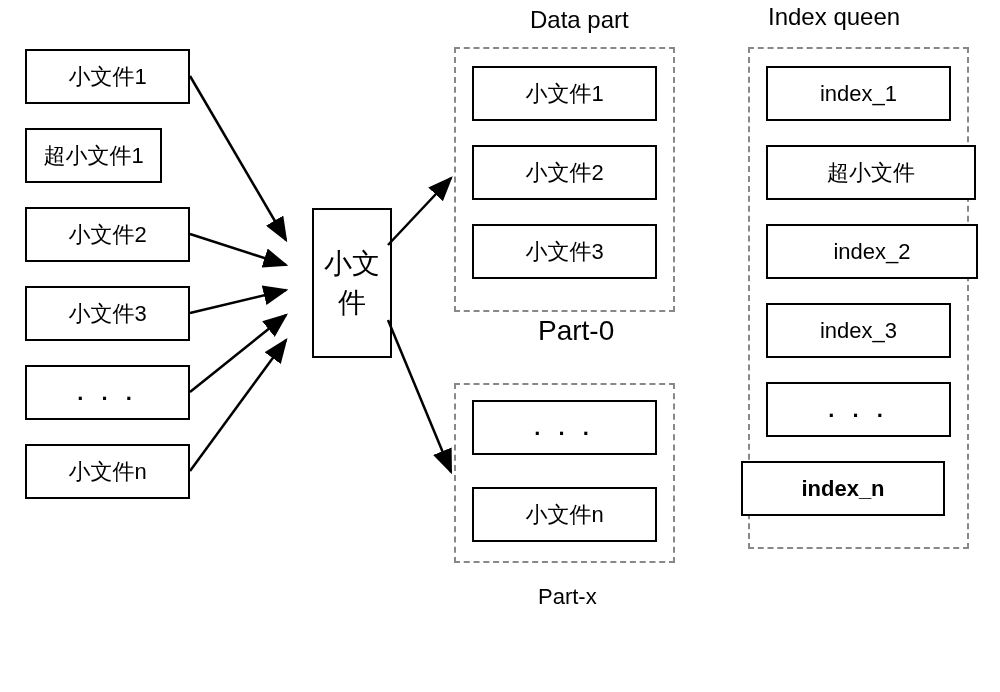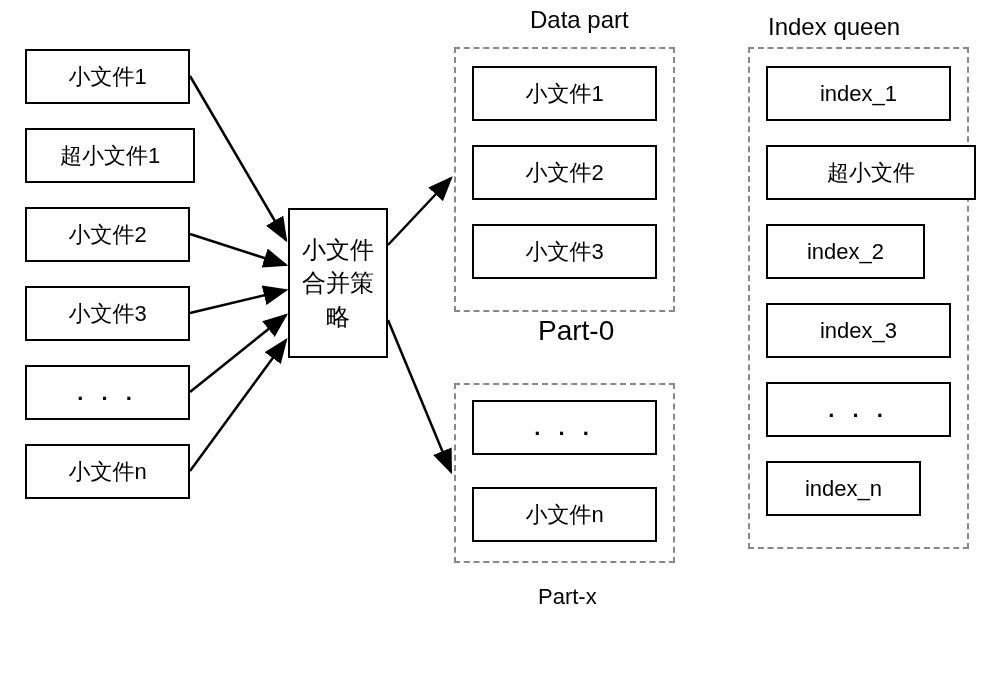--- a/index.html
+++ b/index.html
@@ -1,49 +1,48 @@
 <!DOCTYPE html>
 <html><head>
   <meta charset="utf-8">
   <style>
     * { box-sizing: border-box; margin: 0; padding: 0; }
     body { width: 1000px; height: 692px; background: white; font-family: "Microsoft YaHei", sans-serif; position: relative; }
     .box { border: 2.5px solid #000; background: white; display: flex; align-items: center; justify-content: center; font-size: 22px; position: absolute; }
     .dashed-box { border: 2px dashed #888; position: absolute; }
     .label { position: absolute; font-size: 24px; }
-    .middle-box { width: 100px; height: 150px; font-size: 24px; text-align: center; line-height: 1.4; padding: 5px; }
+    .middle-box { width: 80px; height: 150px; font-size: 28px; text-align: center; line-height: 1.4; padding: 5px; margin-left: 24px; }
     svg.arrows { position: absolute; top: 0; left: 0; width: 1000px; height: 692px; pointer-events: none; }
     .dots { letter-spacing: 6px; font-weight: bold; font-size: 22px; }
   </style>
 </head>
 <body>
 
 <div class="box" style="left:25px; top:49px; width:165px; height:55px;">
   <span>小文件1</span>
 </div>
-<div class="box" style="left:25px; top:128px; width:170px; height:55px;text-align:right;">
+<div class="box" style="left:25px; top:128px; width:137px; height:55px;text-align:right;">
   <span>超小文件1</span>
 </div>
 <div class="box" style="left:25px; top:207px; width:165px; height:55px;">
   <span>小文件2</span>
 </div>
 <div class="box" style="left:25px; top:286px; width:165px; height:55px;">
   <span>小文件3</span>
 </div>
 <div class="box" style="left:25px; top:365px; width:165px; height:55px;">
   <span class="dots">. . .</span>
 </div>
 <div class="box" style="left:25px; top:444px; width:165px; height:55px;">
   <span>小文件n</span>
 </div>
 
 <div class="box middle-box" style="left:288px; top:208px;">
   <div>
     <div>小文件</div>
-    <div>合并策略</div>
   </div>
 </div>
 
 <div class="label" style="left:510px; top:6px;margin-left:20px;">Data part</div>
 
 <div class="dashed-box" style="left:454px; top:47px; width:221px; height:265px;"></div>
 <div class="box" style="left:472px; top:66px; width:185px; height:55px;">
   <span>小文件1</span>
 </div>
 <div class="box" style="left:472px; top:145px; width:185px; height:55px;">
@@ -56,39 +55,39 @@
 
 <div class="dashed-box" style="left:454px; top:383px; width:221px; height:180px;"></div>
 <div class="box" style="left:472px; top:400px; width:185px; height:55px;">
   <span class="dots">. . .</span>
 </div>
 <div class="box" style="left:472px; top:487px; width:185px; height:55px;">
   <span>小文件n</span>
 </div>
 <div class="label" style="left:538px; top:566px; font-size:22px;margin-top:18px;">Part-x</div>
 
-<div class="label" style="left:768px; top:13px;">Index queen</div>
+<div class="label" style="left:768px; top:3px;">Index queen</div>
 
 <div class="dashed-box" style="left:748px; top:47px; width:221px; height:502px;"></div>
 <div class="box" style="left:766px; top:66px; width:185px; height:55px;">
   <span>index_1</span>
 </div>
 <div class="box" style="left:766px; top:145px; width:210px; height:55px;">
   <span>超小文件</span>
 </div>
-<div class="box" style="left:766px; top:224px; width:159px; height:55px;">
+<div class="box" style="left:766px; top:224px; width:212px; height:55px;">
   <span>index_2</span>
 </div>
 <div class="box" style="left:766px; top:303px; width:185px; height:55px;">
   <span>index_3</span>
 </div>
 <div class="box" style="left:766px; top:382px; width:185px; height:55px;">
   <span class="dots">. . .</span>
 </div>
-<div class="box" style="left:766px; top:461px; width:155px; height:55px;">
+<div class="box" style="left:741px; top:461px; width:204px; height:55px;font-weight:bold;">
   <span>index_n</span>
 </div>
 
 <svg class="arrows">
   <defs>
     <marker id="ah" markerWidth="10" markerHeight="8" refX="9" refY="4" orient="auto">
       <polygon points="0 0, 10 4, 0 8" fill="#000"></polygon>
     </marker>
   </defs>
 

